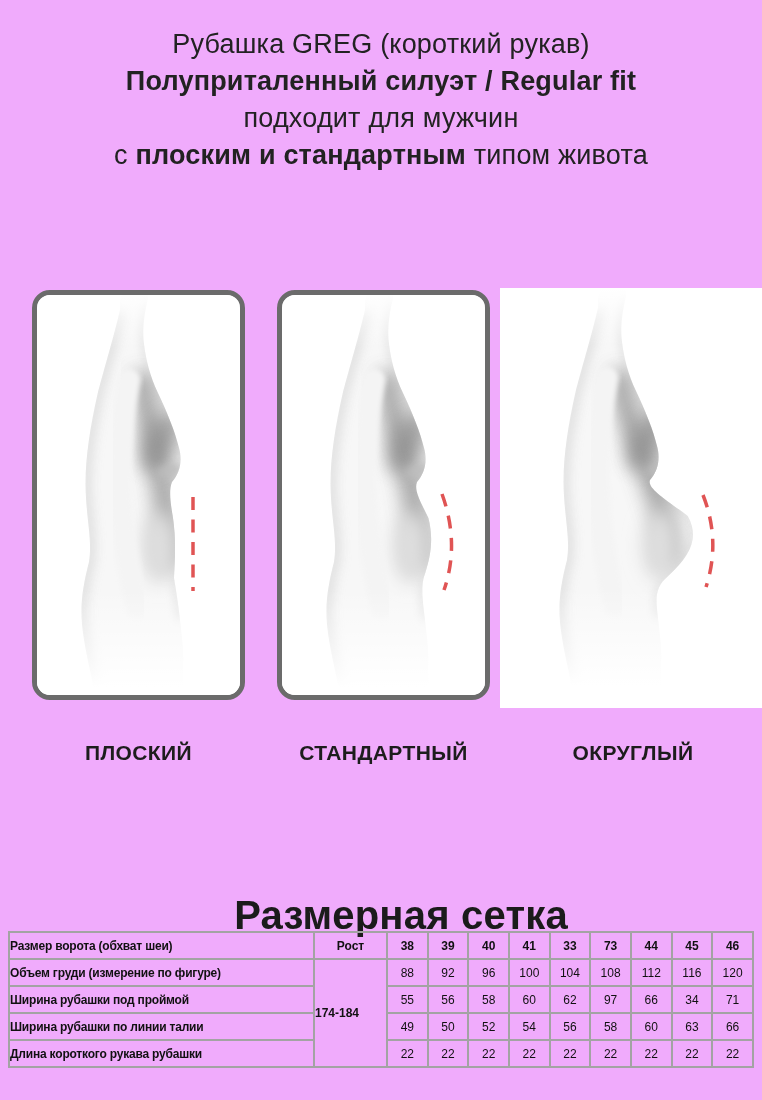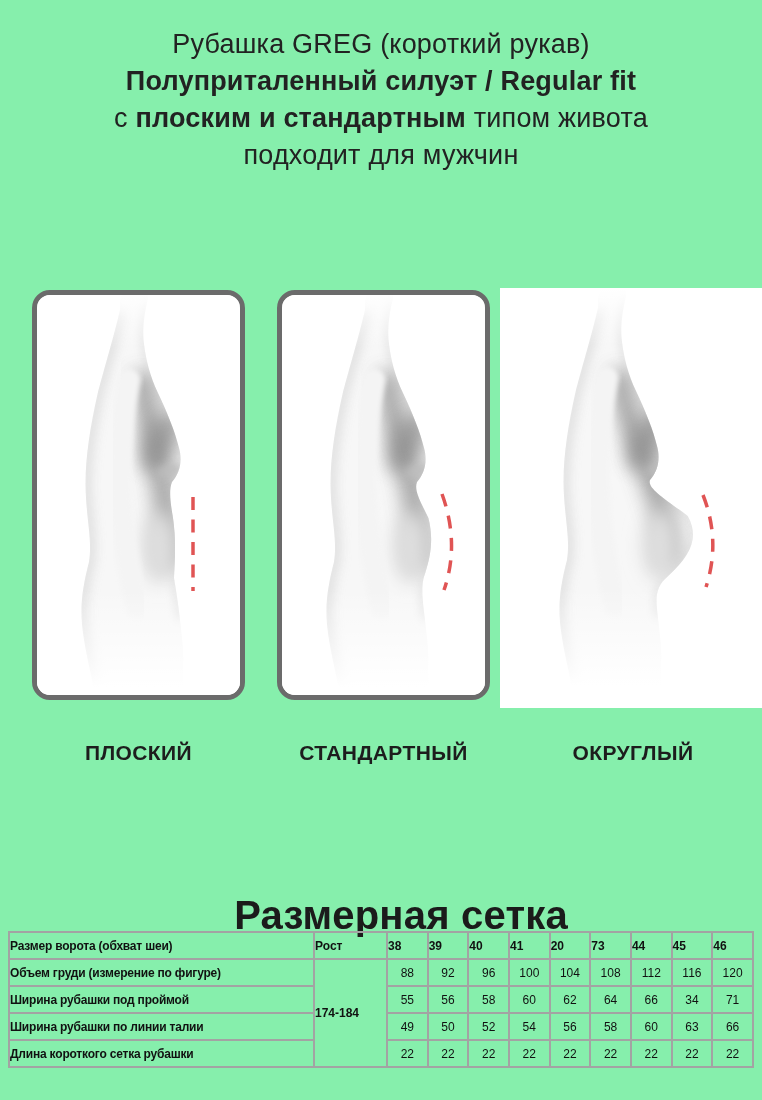--- a/index.html
+++ b/index.html
@@ -1,17 +1,17 @@
 <!DOCTYPE html>
 <html><head>
 <meta charset="utf-8">
 <style>
   html,body{margin:0;padding:0;background:#ffffff;}
   .page{
-    position:relative;width:762px;height:1100px;margin:0 auto;background:#86efac;
+    position:relative;width:762px;height:1100px;margin:0 auto;background:#f0abfc;
     font-family:"Liberation Sans","DejaVu Sans",sans-serif;color:#1f1f1f;overflow:hidden;
   }
   
   .hdr{position:absolute;top:26px;left:0;width:762px;text-align:center;
        font-size:27px;line-height:37px;color:#222;letter-spacing:.2px;}
   .b{font-weight:700;}
   
   .fig{position:absolute;background:#fff;box-sizing:border-box;}
   .fig.framed{border:5px solid #6b6b6b;border-radius:18px;overflow:hidden;}
   #fig-0{left:32px;top:290px;width:213px;height:410px;}
@@ -24,34 +24,34 @@
   #lab-1{left:277px;width:213px;}
   #lab-2{left:520px;width:226px;}
   
   .size-title{position:absolute;top:860px;left:0;width:762px;text-align:center;
               font-size:40px;font-weight:700;color:#1b1b1b;letter-spacing:.2px;margin-left:20px;}
   .tbl-wrap{position:absolute;left:8px;top:931px;width:746px;}
   table.grid{border-collapse:collapse;table-layout:fixed;width:746px;}
   table.grid td{border:2px solid #a3a3a3;height:25px;padding:0;vertical-align:middle;
                 font-size:12px;color:#111;}
   td.lbl{font-weight:700;padding-left:5px;letter-spacing:-0.2px;font-size:15.5px;white-space:nowrap;overflow:hidden;}
-  td.hd{font-weight:700;text-align:left;margin-top:47px;}
+  td.hd{font-weight:700;text-align:center;margin-top:47px;}
   td.val{font-weight:400;text-align:center;color:#222;}
   td.rost{font-weight:700;text-align:left;font-size:17px;}
 </style>
 </head>
 <body>
 
 <div class="page">
 
   <header class="hdr">
     <div>Рубашка GREG (короткий рукав)</div>
     <div class="b">Полуприталенный силуэт / Regular fit</div>
+    <div>подходит для мужчин</div>
     <div><span>с </span><span class="b">плоским и стандартным</span><span> типом живота</span></div>
-    <div>подходит для мужчин</div>
   </header>
 
   <section>
     <div class="fig framed" id="fig-0">
 <svg width="203" height="400" viewBox="5 5 203 400" xmlns="http://www.w3.org/2000/svg">
   <defs>
     <clipPath id="clip-0">
               <path d="M 88 20 C 82 46 74 72 66 102 C 57 142 52 176 54 208 C 56 238 60 252 57 272 C 52 292 48 310 50 334 C 52 356 58 378 62 400 L 62 412 L 152 412 L 151 378 C 152 360 150 348 148 330 C 146 312 144 300 142 288 C 143 268 144 250 141 228 C 138 210 137 200 140 192 C 147 184 151 172 147 158 C 143 142 136 124 126 103 C 118 86 114 70 112 54 C 110 40 112 24 116 8 L 116 0 L 92 0 L 88 10 Z" transform="translate(0,0)"></path>
             </clipPath>
     <filter id="b2-0" x="-40%" y="-40%" width="180%" height="180%">
@@ -210,21 +210,21 @@
           <col>
         </colgroup>
         <tbody>
           <tr>
             <td class="lbl">Размер ворота (обхват шеи)</td>
             <td class="hd">Рост</td>
             <td class="hd">38</td>
             <td class="hd">39</td>
             <td class="hd">40</td>
             <td class="hd">41</td>
-            <td class="hd">20</td>
+            <td class="hd">33</td>
             <td class="hd">73</td>
             <td class="hd">44</td>
             <td class="hd">45</td>
             <td class="hd">46</td>
           </tr>
           <tr>
             <td class="lbl">Объем груди (измерение по фигуре)</td>
             <td class="rost" rowspan="4">174-184</td>
             <td class="val">88</td>
             <td class="val">92</td>
@@ -236,39 +236,39 @@
             <td class="val">116</td>
             <td class="val">120</td>
           </tr>
           <tr>
             <td class="lbl">Ширина рубашки под проймой</td>
             <td class="val">55</td>
             <td class="val">56</td>
             <td class="val">58</td>
             <td class="val">60</td>
             <td class="val">62</td>
-            <td class="val">64</td>
+            <td class="val">97</td>
             <td class="val">66</td>
             <td class="val">34</td>
             <td class="val">71</td>
           </tr>
           <tr>
             <td class="lbl">Ширина рубашки по линии талии</td>
             <td class="val">49</td>
             <td class="val">50</td>
             <td class="val">52</td>
             <td class="val">54</td>
             <td class="val">56</td>
             <td class="val">58</td>
             <td class="val">60</td>
             <td class="val">63</td>
             <td class="val">66</td>
           </tr>
           <tr>
-            <td class="lbl">Длина короткого сетка рубашки</td>
+            <td class="lbl">Длина короткого рукава рубашки</td>
             <td class="val">22</td>
             <td class="val">22</td>
             <td class="val">22</td>
             <td class="val">22</td>
             <td class="val">22</td>
             <td class="val">22</td>
             <td class="val">22</td>
             <td class="val">22</td>
             <td class="val">22</td>
           </tr>

